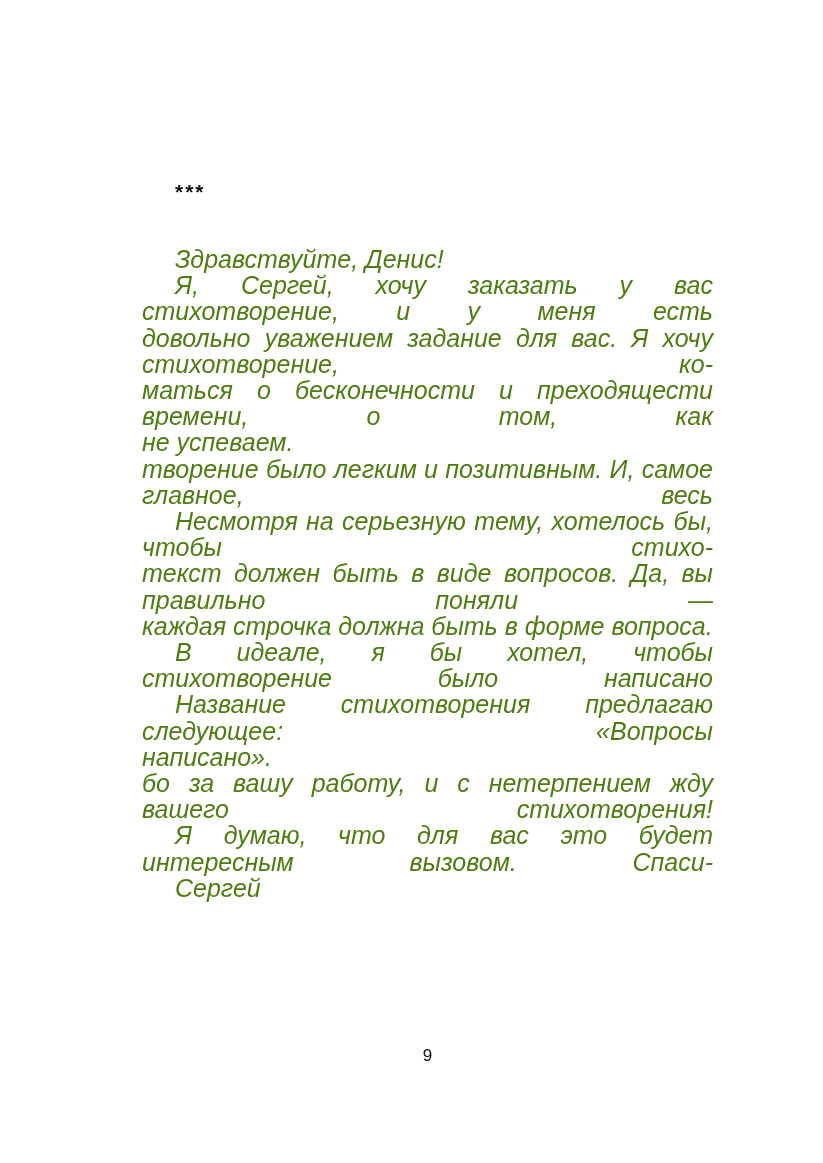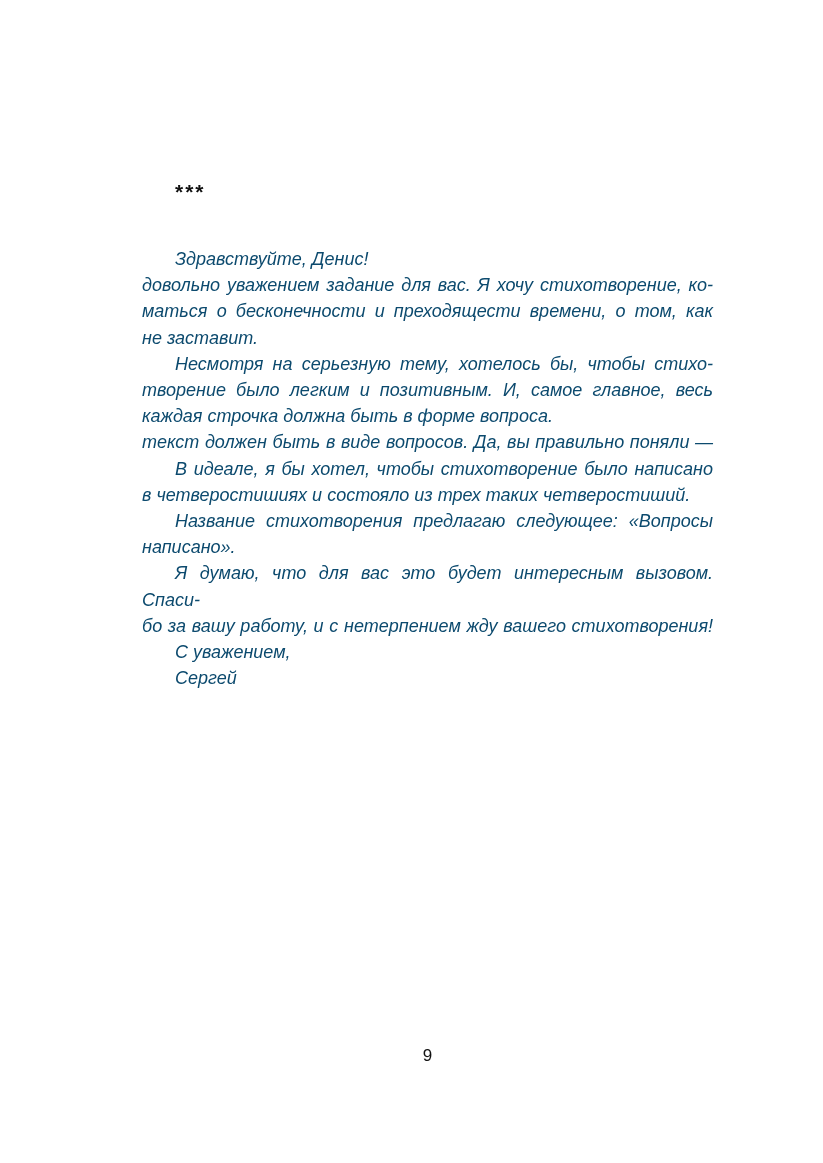--- a/index.html
+++ b/index.html
@@ -25,23 +25,23 @@
     font-size: 21px;
     letter-spacing: 2px;
     color: #111;
   }
   .text-block {
     position: absolute;
     left: 142px;
     top: 246px;
     width: 571px;
     font-style: italic;
-    font-size: 18px;
+    font-size: 25px;
     line-height: 26.2px;
-    color: #0c4a6e;
+    color: #4d7c0f;
   }
   .line {
     margin: 0;
     padding: 0;
     white-space: normal;
   }
   .ind {
     text-indent: 33px;
   }
   .jst {
@@ -61,32 +61,31 @@
 </style>
 </head>
 <body>
 
 <div class="page">
 
   <div class="section-marker">***</div>
 
   <div class="text-block">
     <p class="line ind">Здравствуйте, Денис!</p>
+    <p class="line ind jst">Я, Сергей, хочу заказать у вас стихотворение, и у меня есть</p>
     <p class="line jst">довольно уважением задание для вас. Я хочу стихотворение, ко-</p>
     <p class="line jst">маться о бесконечности и преходящести времени, о том, как</p>
-    <p class="line">не заставит.</p>
+    <p class="line">не успеваем.</p>
+    <p class="line jst">творение было легким и позитивным. И, самое главное, весь</p>
     <p class="line ind jst">Несмотря на серьезную тему, хотелось бы, чтобы стихо-</p>
-    <p class="line jst">творение было легким и позитивным. И, самое главное, весь</p>
+    <p class="line jst">текст должен быть в виде вопросов. Да, вы правильно поняли —</p>
     <p class="line">каждая строчка должна быть в форме вопроса.</p>
-    <p class="line jst">текст должен быть в виде вопросов. Да, вы правильно поняли —</p>
     <p class="line ind jst">В идеале, я бы хотел, чтобы стихотворение было написано</p>
-    <p class="line">в четверостишиях и состояло из трех таких четверостиший.</p>
     <p class="line ind jst">Название стихотворения предлагаю следующее: «Вопросы</p>
     <p class="line">написано».</p>
+    <p class="line jst">бо за вашу работу, и с нетерпением жду вашего стихотворения!</p>
     <p class="line ind jst">Я думаю, что для вас это будет интересным вызовом. Спаси-</p>
-    <p class="line jst">бо за вашу работу, и с нетерпением жду вашего стихотворения!</p>
-    <p class="line ind">С уважением,</p>
     <p class="line ind">Сергей</p>
   </div>
 
   <div class="page-number">9</div>
 
 </div>
 
 </body></html>

